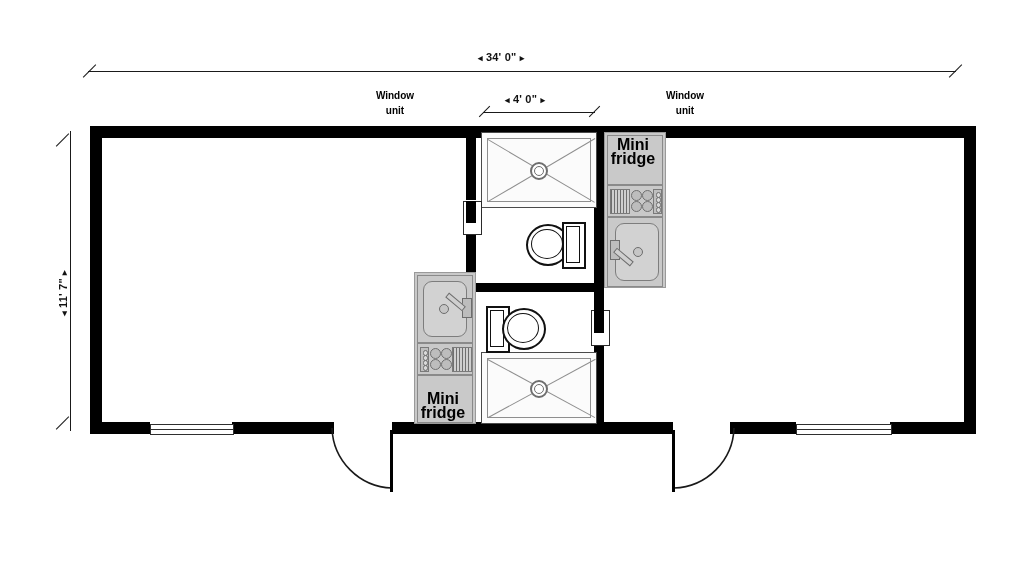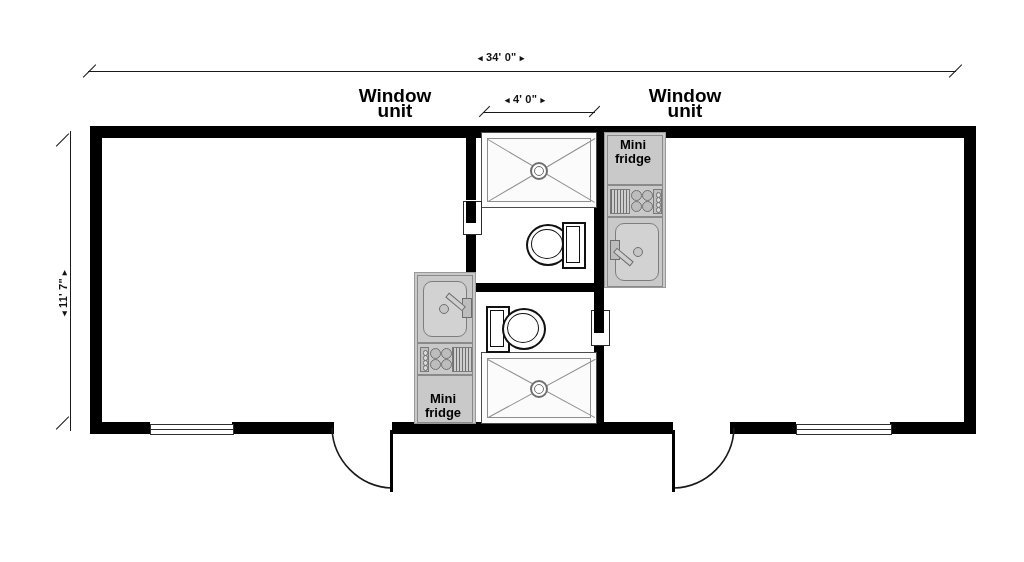--- a/index.html
+++ b/index.html
@@ -23,25 +23,25 @@
   }
   .dimlabel.vert{transform:rotate(-90deg);transform-origin:left top;}
   .arrowtxt{font-size:9px;}
 
   
   .wall{position:absolute;background:#000;}
 
   
   .plabel{
     position:absolute;text-align:center;font-weight:bold;
-    font-size:19px;line-height:15px;white-space:pre-line;color:#000;
+    font-size:10px;line-height:15px;white-space:pre-line;color:#000;
   }
   .fixlabel{
     position:absolute;text-align:center;font-weight:bold;
-    font-size:13px;line-height:14px;white-space:pre-line;color:#000;
+    font-size:16px;line-height:14px;white-space:pre-line;color:#000;
   }
 
   
   .fixbox{position:absolute;}
   .appl-bg{position:absolute;background:#c9c9c9;border:1px solid #9a9a9a;}
   .shower{
     position:absolute;background:#fbfbfb;
     border:1px solid #4a4a4a;
   }
   .shower-in{position:absolute;inset:5px;border:1px solid #8e8e8e;}

